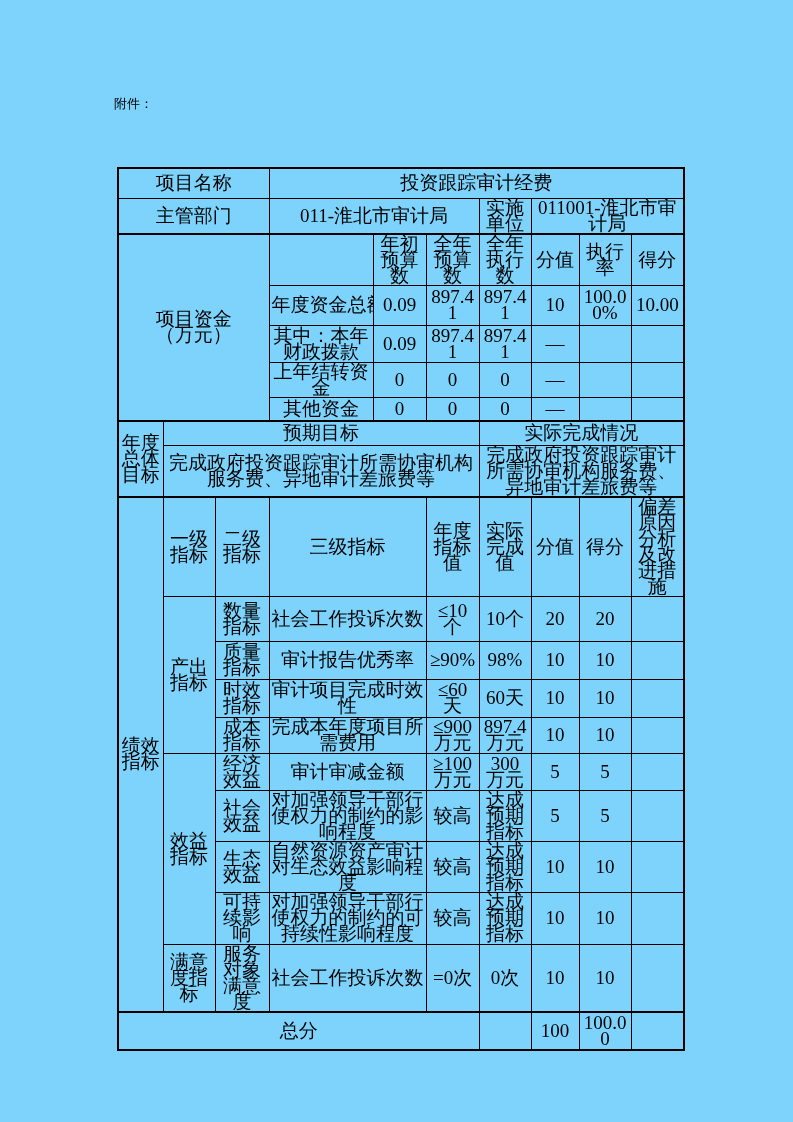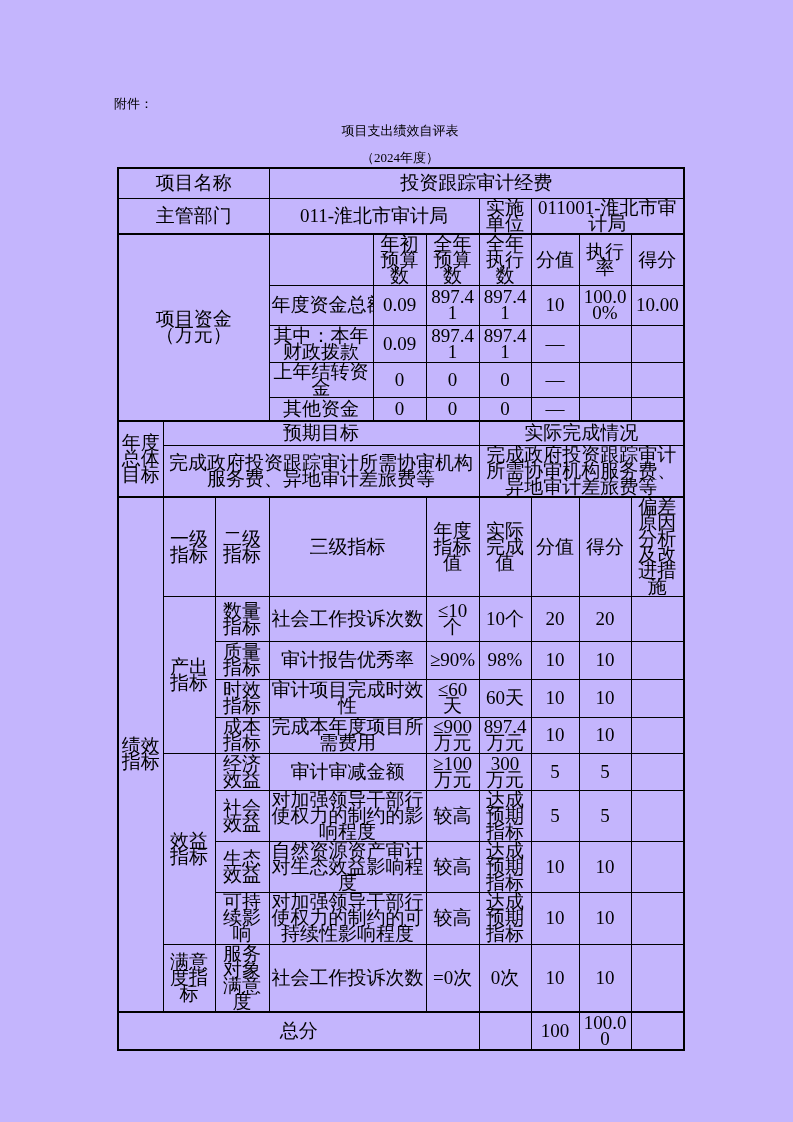--- a/index.html
+++ b/index.html
@@ -1,19 +1,19 @@
 <!DOCTYPE html>
 <html><head>
 <meta charset="utf-8">
 <style>
   html,body{margin:0;padding:0;background:#fff;}
   .page{
     position:relative;
     width:793px;height:1122px;
-    background:#c4b5fd;
+    background:#7dd3fc;
     color:#000;
     font-family:"Liberation Serif","DejaVu Serif",serif;
     overflow:hidden;
   }
   .attachment{
     position:absolute;top:96px;left:114px;
     font-size:13px;line-height:16px;
   }
   .doc-title{
     position:absolute;top:123px;left:117px;width:566px;
@@ -55,22 +55,20 @@
   tr.r13{height:38px;margin-top:16px;} tr.r14{height:36px;} tr.r15{height:37px;}
   tr.r16{height:38px;} tr.r17{height:37px;} tr.r18{height:52px;padding-left:12px;}
   tr.r19{height:49px;} tr.r20{height:38px;}
 </style>
 </head>
 <body>
 
 <div class="page">
 
   <div class="attachment">附件：</div>
-  <div class="doc-title">项目支出绩效自评表</div>
-  <div class="doc-subtitle">（2024年度）</div>
 
   <table class="eval">
     <colgroup>
       <col style="width:45px">
         <col style="width:52px">
         <col style="width:54px">
       <col style="width:104px">
         <col style="width:53px">
         <col style="width:53px">
       <col style="width:52px">

